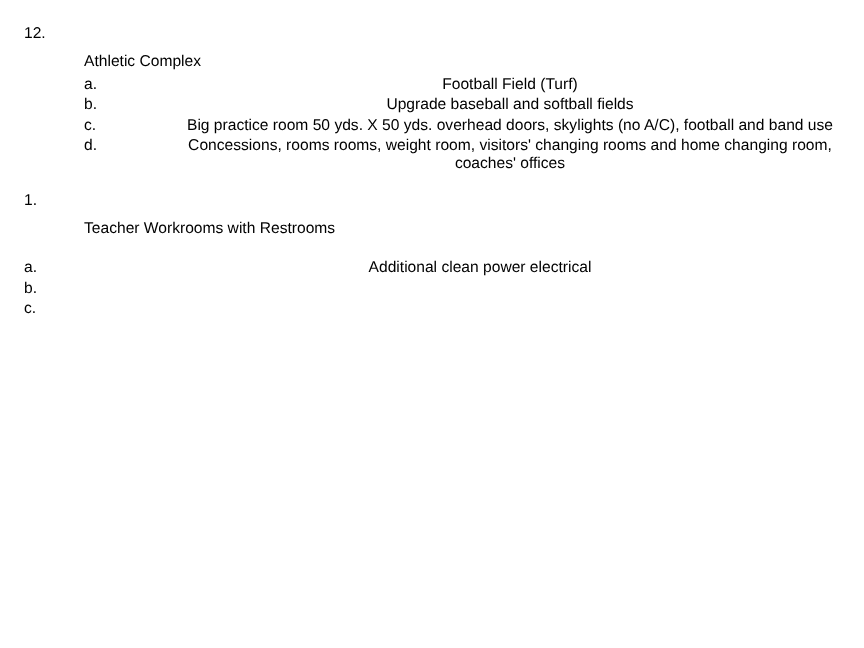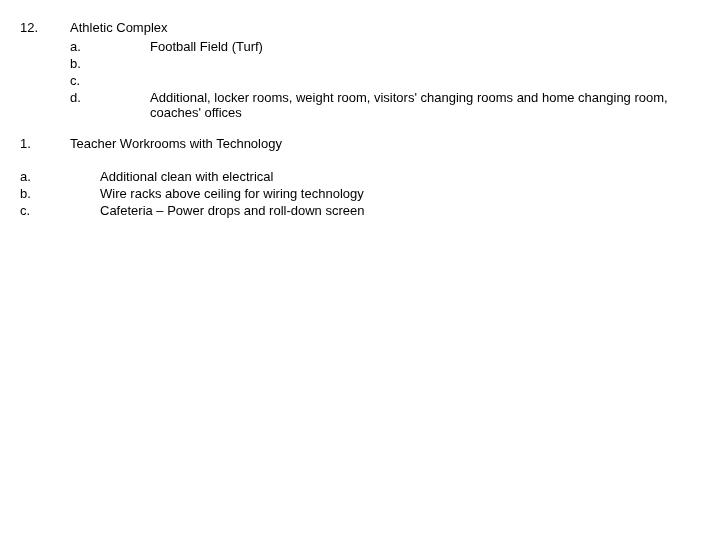--- a/index.html
+++ b/index.html
@@ -23,82 +23,84 @@
     .section-number {
       min-width: 50px;
       font-size: 13px;
     }
     .section-content {
       flex: 1;
     }
     .section-title {
       font-size: 13px;
       margin-bottom: 4px;
+      margin-top: 23px;
     }
     .sub-items {
       list-style: none;
       padding: 0;
       margin: 0;
     }
     .sub-item {
       display: flex;
       margin-bottom: 2px;
     }
     .sub-item-letter {
       min-width: 80px;
       font-size: 13px;
     }
     .sub-item-text {
       font-size: 13px;
       flex: 1;
+      text-align: center;
     }
   </style>
 </head>
 <body>
 
 <div id="main-content">
     <div class="section">
       <span class="section-number">12.</span>
       <div class="section-content">
         <div class="section-title">Athletic Complex</div>
         <ul class="sub-items">
           <li class="sub-item">
             <span class="sub-item-letter">a.</span>
             <span class="sub-item-text">Football Field (Turf)</span>
           </li>
           <li class="sub-item">
             <span class="sub-item-letter">b.</span>
+            <span class="sub-item-text">Upgrade baseball and softball fields</span>
           </li>
           <li class="sub-item">
             <span class="sub-item-letter">c.</span>
+            <span class="sub-item-text">Big practice room 50 yds. X 50 yds. overhead doors, skylights (no A/C), football and band use</span>
           </li>
           <li class="sub-item">
             <span class="sub-item-letter">d.</span>
-            <span class="sub-item-text">Additional, locker rooms, weight room, visitors' changing rooms and home changing room, coaches' offices</span>
+            <span class="sub-item-text">Concessions, rooms rooms, weight room, visitors' changing rooms and home changing room, coaches' offices</span>
           </li>
         </ul>
       </div>
     </div>
     <div class="section">
       <span class="section-number">1.</span>
       <div class="section-content">
-        <div class="section-title">Teacher Workrooms with Technology</div>
+        <div class="section-title">Teacher Workrooms with Restrooms</div>
       </div>
     </div>
     <div class="section">
       <div class="section-content">
         <ul class="sub-items">
           <li class="sub-item">
             <span class="sub-item-letter">a.</span>
-            <span class="sub-item-text">Additional clean with electrical</span>
+            <span class="sub-item-text">Additional clean power electrical</span>
           </li>
           <li class="sub-item">
             <span class="sub-item-letter">b.</span>
-            <span class="sub-item-text">Wire racks above ceiling for wiring technology</span>
           </li>
           <li class="sub-item">
             <span class="sub-item-letter">c.</span>
-            <span class="sub-item-text">Cafeteria – Power drops and roll-down screen</span>
           </li>
         </ul>
       </div>
     </div>
   </div>
 
 </body></html>

